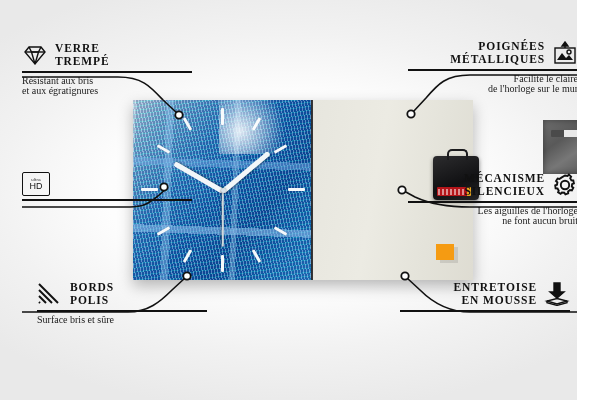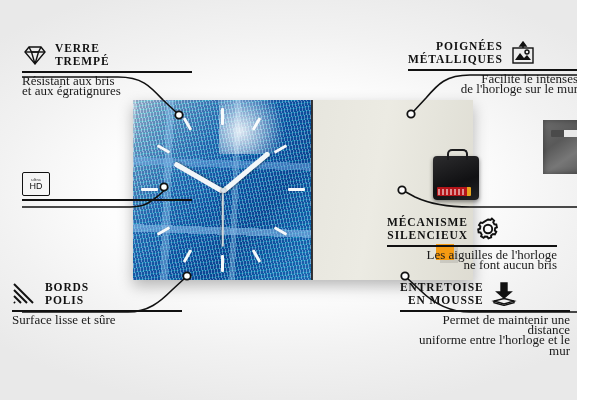--- a/index.html
+++ b/index.html
@@ -67,50 +67,50 @@
   .battery-txt{position:absolute;left:5px;bottom:5px;width:28px;height:6px;
        background:repeating-linear-gradient(90deg,rgba(255,255,255,.75) 0 2px,transparent 2px 4px);opacity:.7;}
   .foam{
     position:absolute;left:123px;top:144px;width:18px;height:16px;
     background:#f59b12;box-shadow:4px 3px 0 rgba(0,0,0,.10);
   }
   
   .feature{position:absolute;width:170px;}
   .f-head{display:flex;align-items:center;gap:7px;}
   .f-left .f-head{justify-content:flex-start;}
-  .f-right .f-head{justify-content:flex-start;}
+  .f-right .f-head{justify-content:flex-end;}
   .f-title{
     font-family:"Liberation Serif",serif;font-weight:bold;
     font-size:11.5px;line-height:13px;letter-spacing:.9px;color:#111;
     text-transform:uppercase;white-space:pre-line;
   }
   .f-left .f-title{text-align:left;}
   .f-right .f-title{text-align:right;}
   .f-rule{height:1.6px;background:#111;margin-top:3px;}
   .f-desc{
-    font-family:"Liberation Serif",serif;font-size:13px;line-height:10.4px;
+    font-family:"Liberation Serif",serif;font-size:10px;line-height:10.4px;
     color:#1a1a1a;margin-top:3px;white-space:pre-line;
   }
   .f-left .f-desc{text-align:left;}
   .f-right .f-desc{text-align:right;}
   .ico{width:26px;height:24px;flex:0 0 auto;display:block;}
   .ico svg{display:block;width:100%;height:100%;}
   .hd-badge{
     width:26px;height:22px;border:1.4px solid #111;border-radius:2px;
     display:flex;flex-direction:column;align-items:center;justify-content:center;
     font-family:"Liberation Sans",sans-serif;color:#111;flex:0 0 auto;
   }
   .hd-ultra{font-size:4.2px;letter-spacing:.3px;line-height:5px;}
   .hd-hd{font-size:9px;font-weight:normal;line-height:9px;}
   
   #feat-verre{left:22px;top:42px;}
   #feat-impression{left:22px;top:172px;}
-  #feat-bords{left:12px;top:281px;}
+  #feat-bords{left:37px;top:281px;}
   #feat-poignees{left:408px;top:40px;}
-  #feat-mecanisme{left:387px;top:172px;margin-top:44px;}
+  #feat-mecanisme{left:408px;top:172px;}
   #feat-entretoise{left:400px;top:281px;}
   .connectors{position:absolute;left:0;top:0;width:600px;height:400px;pointer-events:none;}
 </style>
 </head>
 <body>
 
 <div class="stage">
 
   <div class="product">
 
@@ -209,74 +209,72 @@
               <path d="M2,8 L15,21"></path>
               <path d="M2,14 L9,21"></path>
               <path d="M2,20 L3,21"></path>
         </g>
           </svg>
       </span>
       <span class="f-title">BORDS
 POLIS</span>
     </div>
     <div class="f-rule"></div>
-    <div class="f-desc">Surface lisse et sûre</div>
+    <div class="f-desc">Surface bris et sûre</div>
   </div>
 
   <div class="feature f-right" id="feat-poignees">
     <div class="f-head">
       <span class="f-title">POIGNÉES
 MÉTALLIQUES</span>
       <span class="ico">
         <svg viewBox="0 0 26 24">
             <g fill="none" stroke="#111" stroke-width="1.4">
           <path d="M13,1 L16,5 H10 Z" fill="#111"></path>
               <path d="M13,5 V7"></path>
           <rect x="3" y="7" width="20" height="15"></rect>
           <path d="M5,19 L10,12 L14,17 L17,14 L21,19 Z" fill="#111" stroke="none"></path>
           <circle cx="17" cy="11" r="2"></circle>
         </g>
           </svg>
       </span>
     </div>
     <div class="f-rule"></div>
-    <div class="f-desc">Facilite le intenses
+    <div class="f-desc">Facilite le claire
 de l'horloge sur le mur</div>
   </div>
 
   <div class="feature f-right" id="feat-mecanisme">
     <div class="f-head">
       <span class="f-title">MÉCANISME
 SILENCIEUX</span>
       <span class="ico">
         <svg viewBox="0 0 26 24">
             <g fill="none" stroke="#111" stroke-width="1.9">
           <path d="M13,2.5 l2.6,.5 1.3,-1.4 2.2,2.0 -.9,1.7 1.2,2.1 1.9,.1 .6,2.9 -1.8,.8 -.3,2.4 1.5,1.2 -1.4,2.6 -1.9,-.4 -1.9,1.5 .1,1.9 -2.8,.9 -1.1,-1.6 -2.4,-.2 -1.3,1.4 -2.5,-1.5 .6,-1.8 -1.2,-2.1 -1.9,-.2 -.4,-2.9 1.8,-.7 .4,-2.4 -1.4,-1.3 1.6,-2.5 1.8,.5 2.0,-1.4 Z"></path>
           <circle cx="13" cy="12" r="4.2"></circle>
         </g>
           </svg>
       </span>
     </div>
     <div class="f-rule"></div>
     <div class="f-desc">Les aiguilles de l'horloge
-ne font aucun bris</div>
+ne font aucun bruit</div>
   </div>
 
   <div class="feature f-right" id="feat-entretoise">
     <div class="f-head">
       <span class="f-title">ENTRETOISE
 EN MOUSSE</span>
       <span class="ico">
         <svg viewBox="0 0 26 24">
             <g fill="none" stroke="#111" stroke-width="1.4">
           <path d="M10,1 H16 V10 H20 L13,16 L6,10 H10 Z" fill="#111"></path>
           <path d="M13,16.5 L23,19 L13,22 L3,19 Z"></path>
           <path d="M3,19 v1.6 L13,23.4 L23,20.6 V19"></path>
         </g>
           </svg>
       </span>
     </div>
     <div class="f-rule"></div>
-    <div class="f-desc">Permet de maintenir une distance
-uniforme entre l'horloge et le mur</div>
   </div>
 
 </div>
 
 </body></html>

